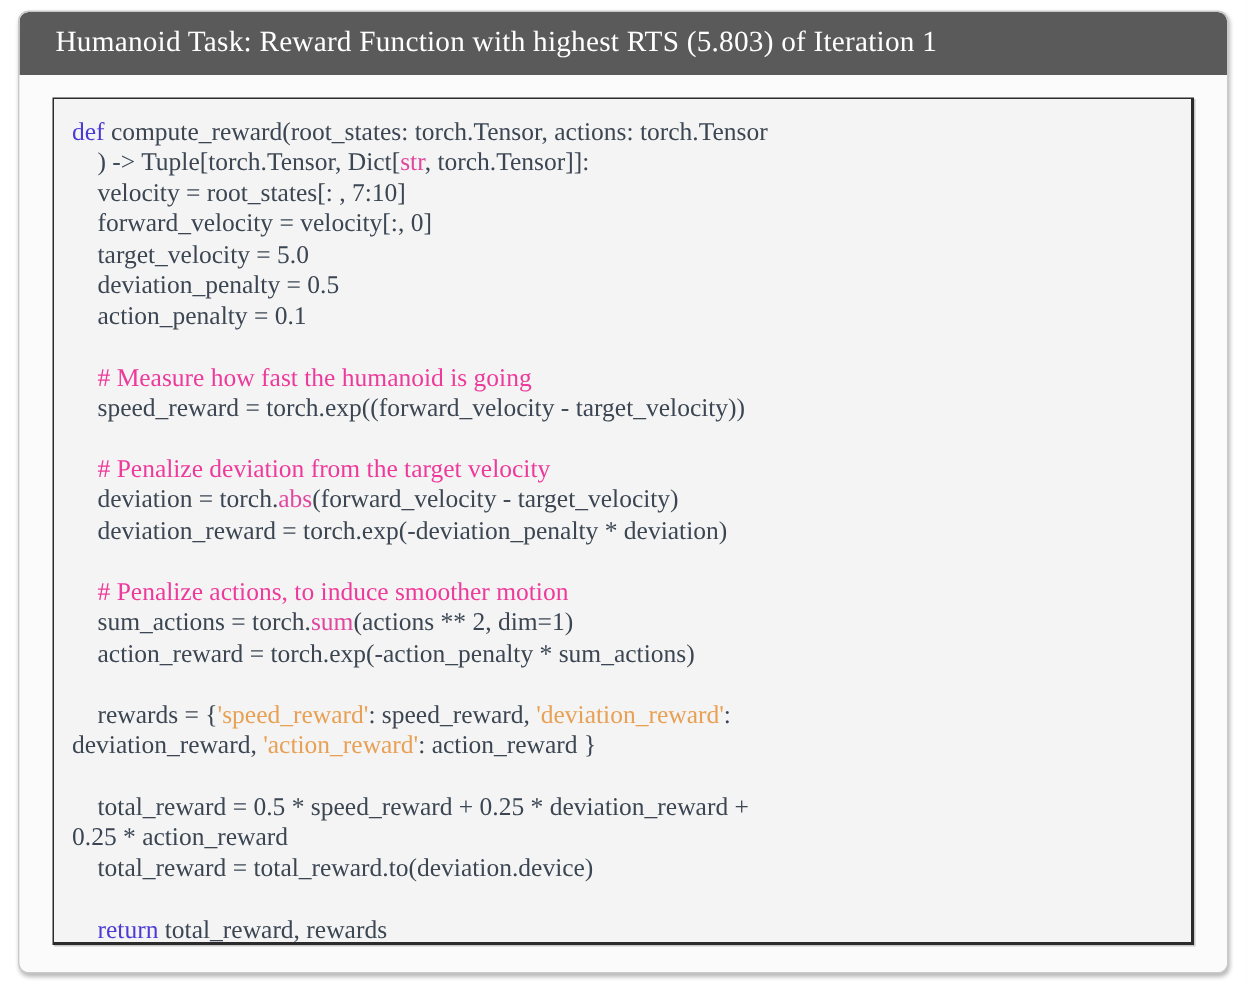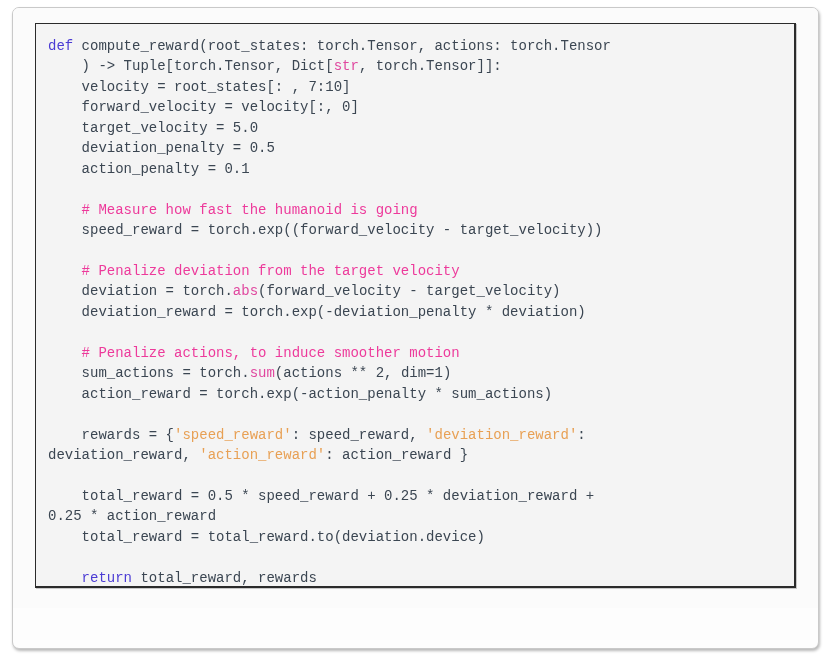--- a/index.html
+++ b/index.html
@@ -61,39 +61,42 @@
     border: 1px solid #2b2b2b;
     border-right-width: 2px;
     border-bottom-width: 2px;
     box-shadow: 1px 1px 0 rgba(0,0,0,0.20);
     padding: 12px 10px 10px 12px;
     overflow: hidden;
   }
 
   pre#code {
     margin: 0;
-    font-family: Liberation Mono, monospace;
-    font-size: 14px;
+    font-family: Liberation Serif, serif;
+    font-size: 17px;
     line-height: 20.45px;
     color: #3b4652;
     white-space: pre;
     letter-spacing: 0px;
   }
 
   .kw   { color: #4b3bd4; }      
   .bi   { color: #e0479f; }      
   .cmt  { color: #ed3a9b; }      
   .strg { color: #e8a054; }      
   .blank { display: block; height: 20.45px; }
 </style>
 </head>
 <body>
 
 <div id="figure-frame">
 
+  <div id="title-bar">
+    <span id="title-text">Humanoid Task: Reward Function with highest RTS (5.803) of Iteration 1</span>
+  </div>
 
   <div id="body-area">
     <div id="code-box">
       <pre id="code"><span><span class="kw">def </span><span>compute_reward(root_states: torch.Tensor, actions: torch.Tensor</span></span>
 <span><span>    </span><span>) -&gt; Tuple[torch.Tensor, Dict[</span><span class="bi">str</span><span>, torch.Tensor]]:</span></span>
 <span><span>    </span><span>velocity = root_states[: , 7:10]</span></span>
 <span><span>    </span><span>forward_velocity = velocity[:, 0]</span></span>
 <span><span>    </span><span>target_velocity = 5.0</span></span>
 <span><span>    </span><span>deviation_penalty = 0.5</span></span>
 <span><span>    </span><span>action_penalty = 0.1</span></span>

